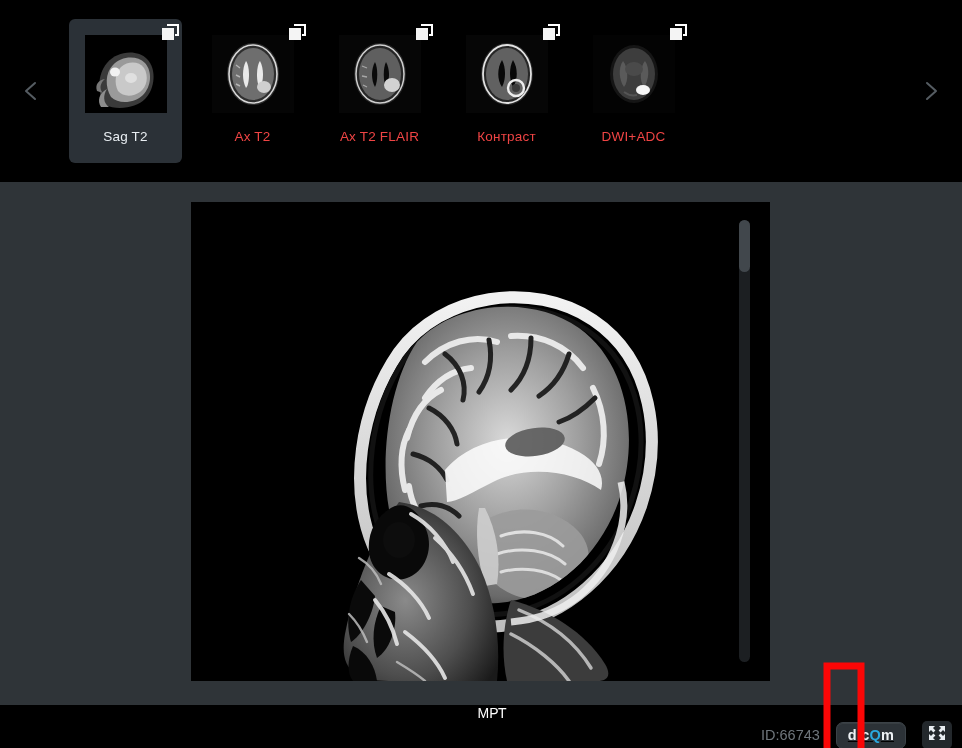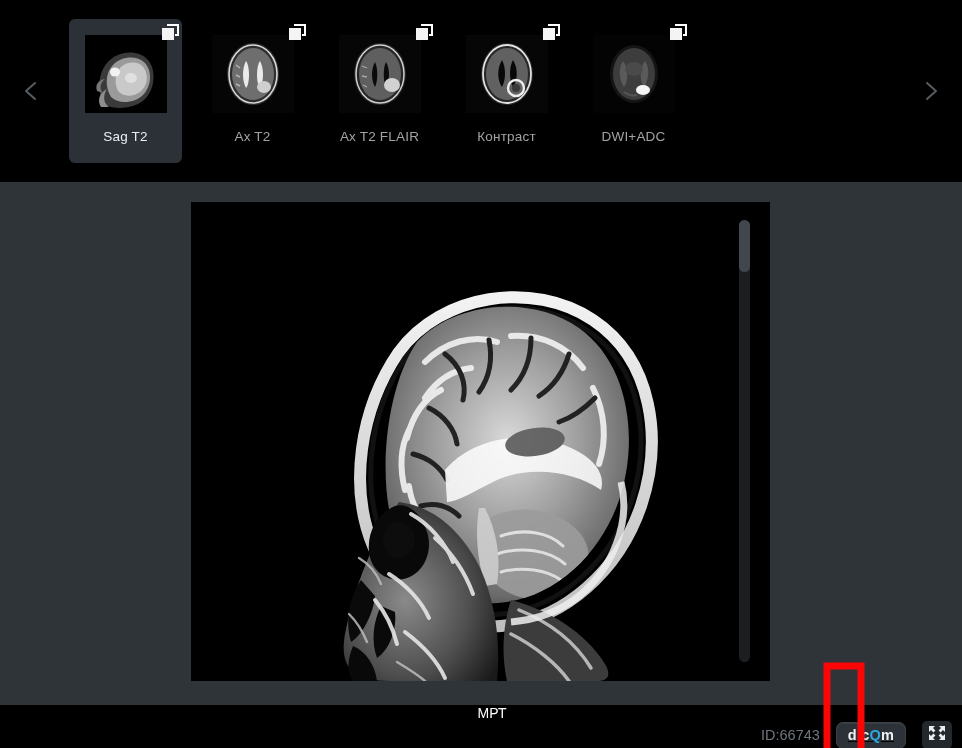--- a/index.html
+++ b/index.html
@@ -45,21 +45,21 @@
     display: block;
   }
   .thumb svg { display: block; width: 82px; height: 78px; }
   .stack-icon {
     position: absolute; right: -14px; top: -12px;
     width: 20px; height: 18px;
   }
   .series-label {
     margin-top: 16px;
     font-size: 13.5px;
-    color: #a3a3a3;
+    color: #ef4444;
     letter-spacing: .2px;
     white-space: nowrap;
   }
   .series-card.selected .series-label { color: #e9eef2; }
 
   
   .viewer {
     position: absolute; left: 0; top: 182px; width: 962px; height: 523px;
     background: #2f3438;
   }

